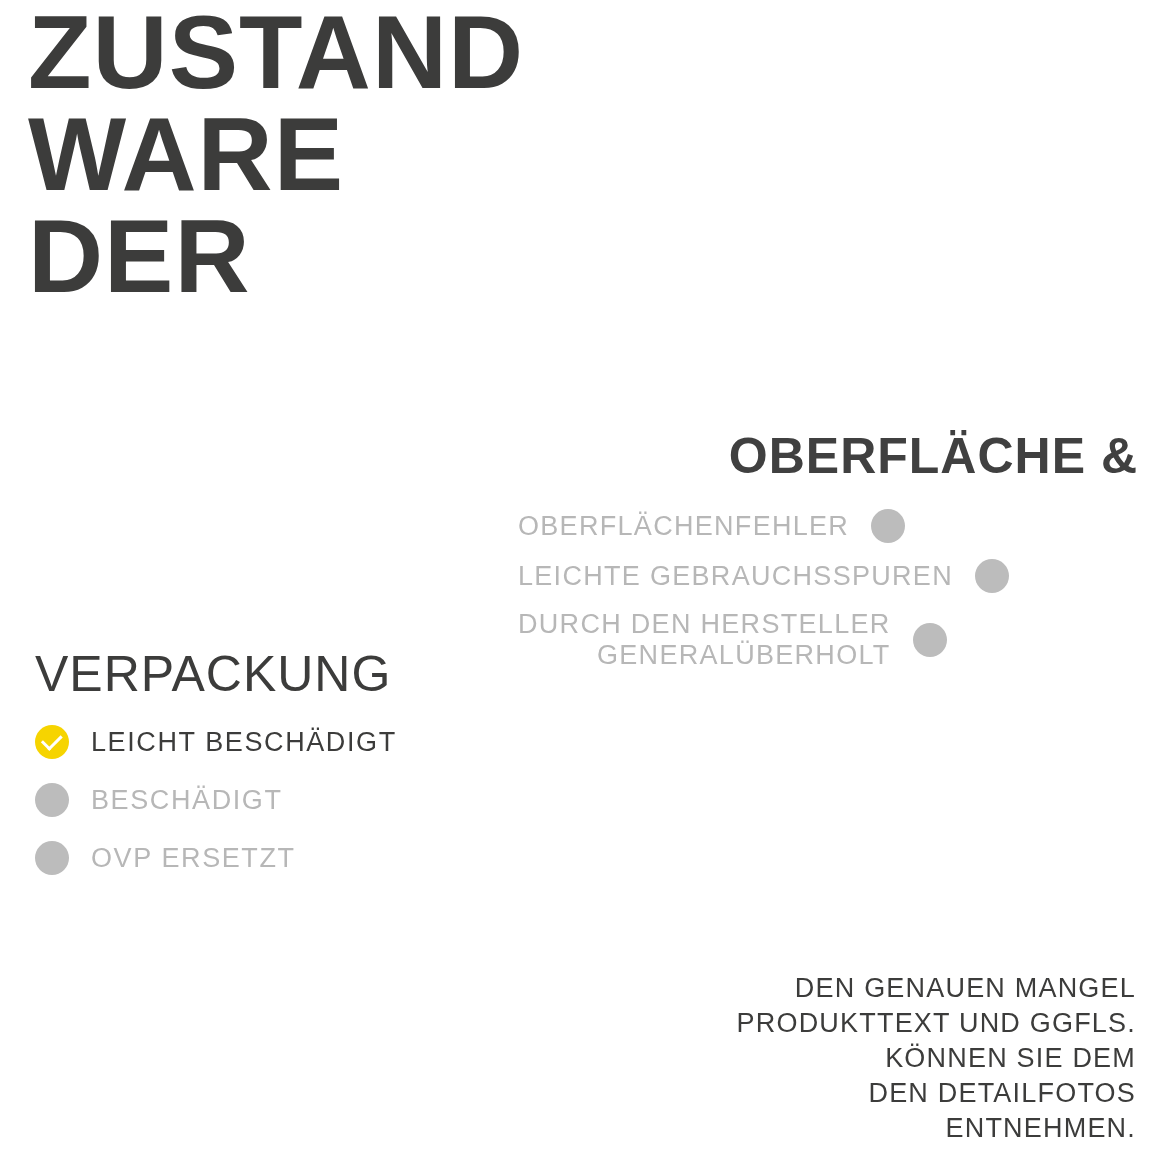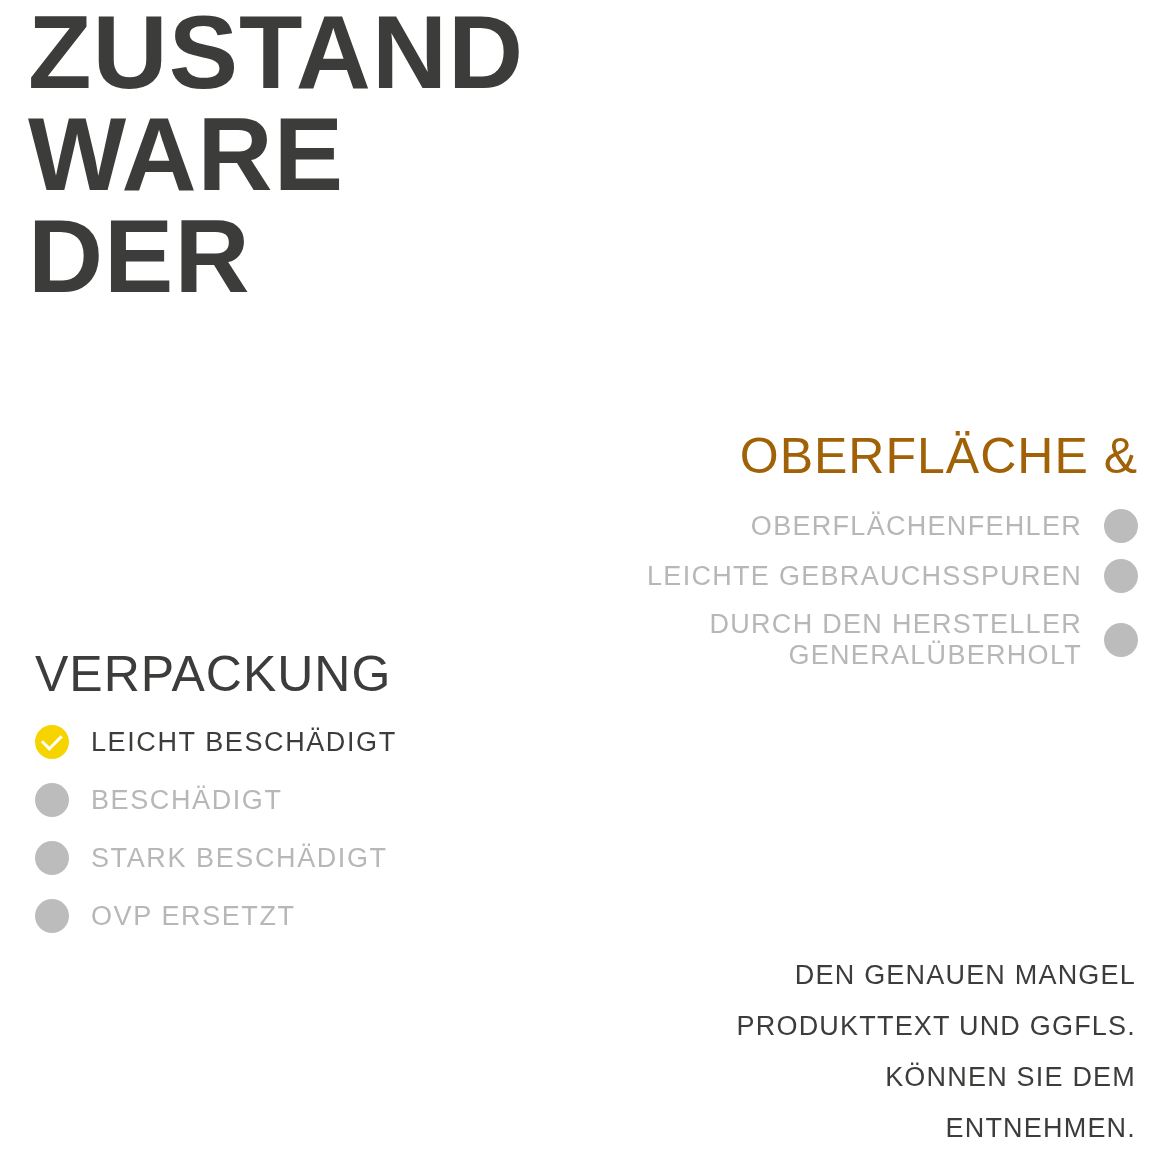--- a/index.html
+++ b/index.html
@@ -43,34 +43,34 @@
   .surface-block {
     position: absolute;
     right: 22px;
     top: 425px;
     width: 620px;
     text-align: right;
   }
   .surface-title {
     font-size: 50px;
     line-height: 1.24;
-    font-weight: 400;
+    font-weight: 700;
     letter-spacing: 1px;
-    color: #a16207;
+    color: #404040;
     text-transform: uppercase;
   }
   .surface-title .st-line { display: block; }
 
   .opt-list {
     margin-top: 22px;
   }
   .opt-row {
     display: flex;
     align-items: center;
-    justify-content: flex-end;
+    justify-content: flex-start;
     gap: 22px;
     margin-bottom: 16px;
   }
   .opt-row .opt-label {
     font-size: 27px;
     letter-spacing: 1.3px;
     line-height: 1.14;
     text-transform: uppercase;
     color: #b7b7b7;
     text-align: right;
@@ -138,21 +138,21 @@
     right: 24px;
     bottom: 14px;
     width: 620px;
     text-align: right;
     font-size: 27px;
     line-height: 1.3;
     letter-spacing: 1.2px;
     text-transform: uppercase;
     color: #3c3c3b;
   }
-  .footnote .fn-line { display: block; margin-top: 16px; }
+  .footnote .fn-line { display: block; }
 </style>
 </head>
 <body>
 
 <div class="page">
 
   <div class="headline">
     <span class="hl-line">ZUSTAND</span>
     <span class="hl-line">WARE</span>
     <span class="hl-line">DER</span>
@@ -198,31 +198,28 @@
           <span class="tick"></span>
         </span>
       <span class="opt-label">LEICHT BESCHÄDIGT</span>
     </div>
 
     <div class="pack-row">
       <span class="bullet"></span>
       <span class="opt-label">BESCHÄDIGT</span>
     </div>
 
-    <div class="pack-row">
-      <span class="bullet"></span>
-      <span class="opt-label">STARK BESCHÄDIGT</span>
-    </div>
 
     <div class="pack-row">
       <span class="bullet"></span>
       <span class="opt-label">OVP ERSETZT</span>
     </div>
   </div>
 
   <div class="footnote">
     <span class="fn-line">DEN GENAUEN MANGEL</span>
     <span class="fn-line">PRODUKTTEXT UND GGFLS.</span>
     <span class="fn-line">KÖNNEN SIE DEM</span>
+    <span class="fn-line">DEN DETAILFOTOS</span>
     <span class="fn-line">ENTNEHMEN.</span>
   </div>
 
 </div>
 
 </body></html>

